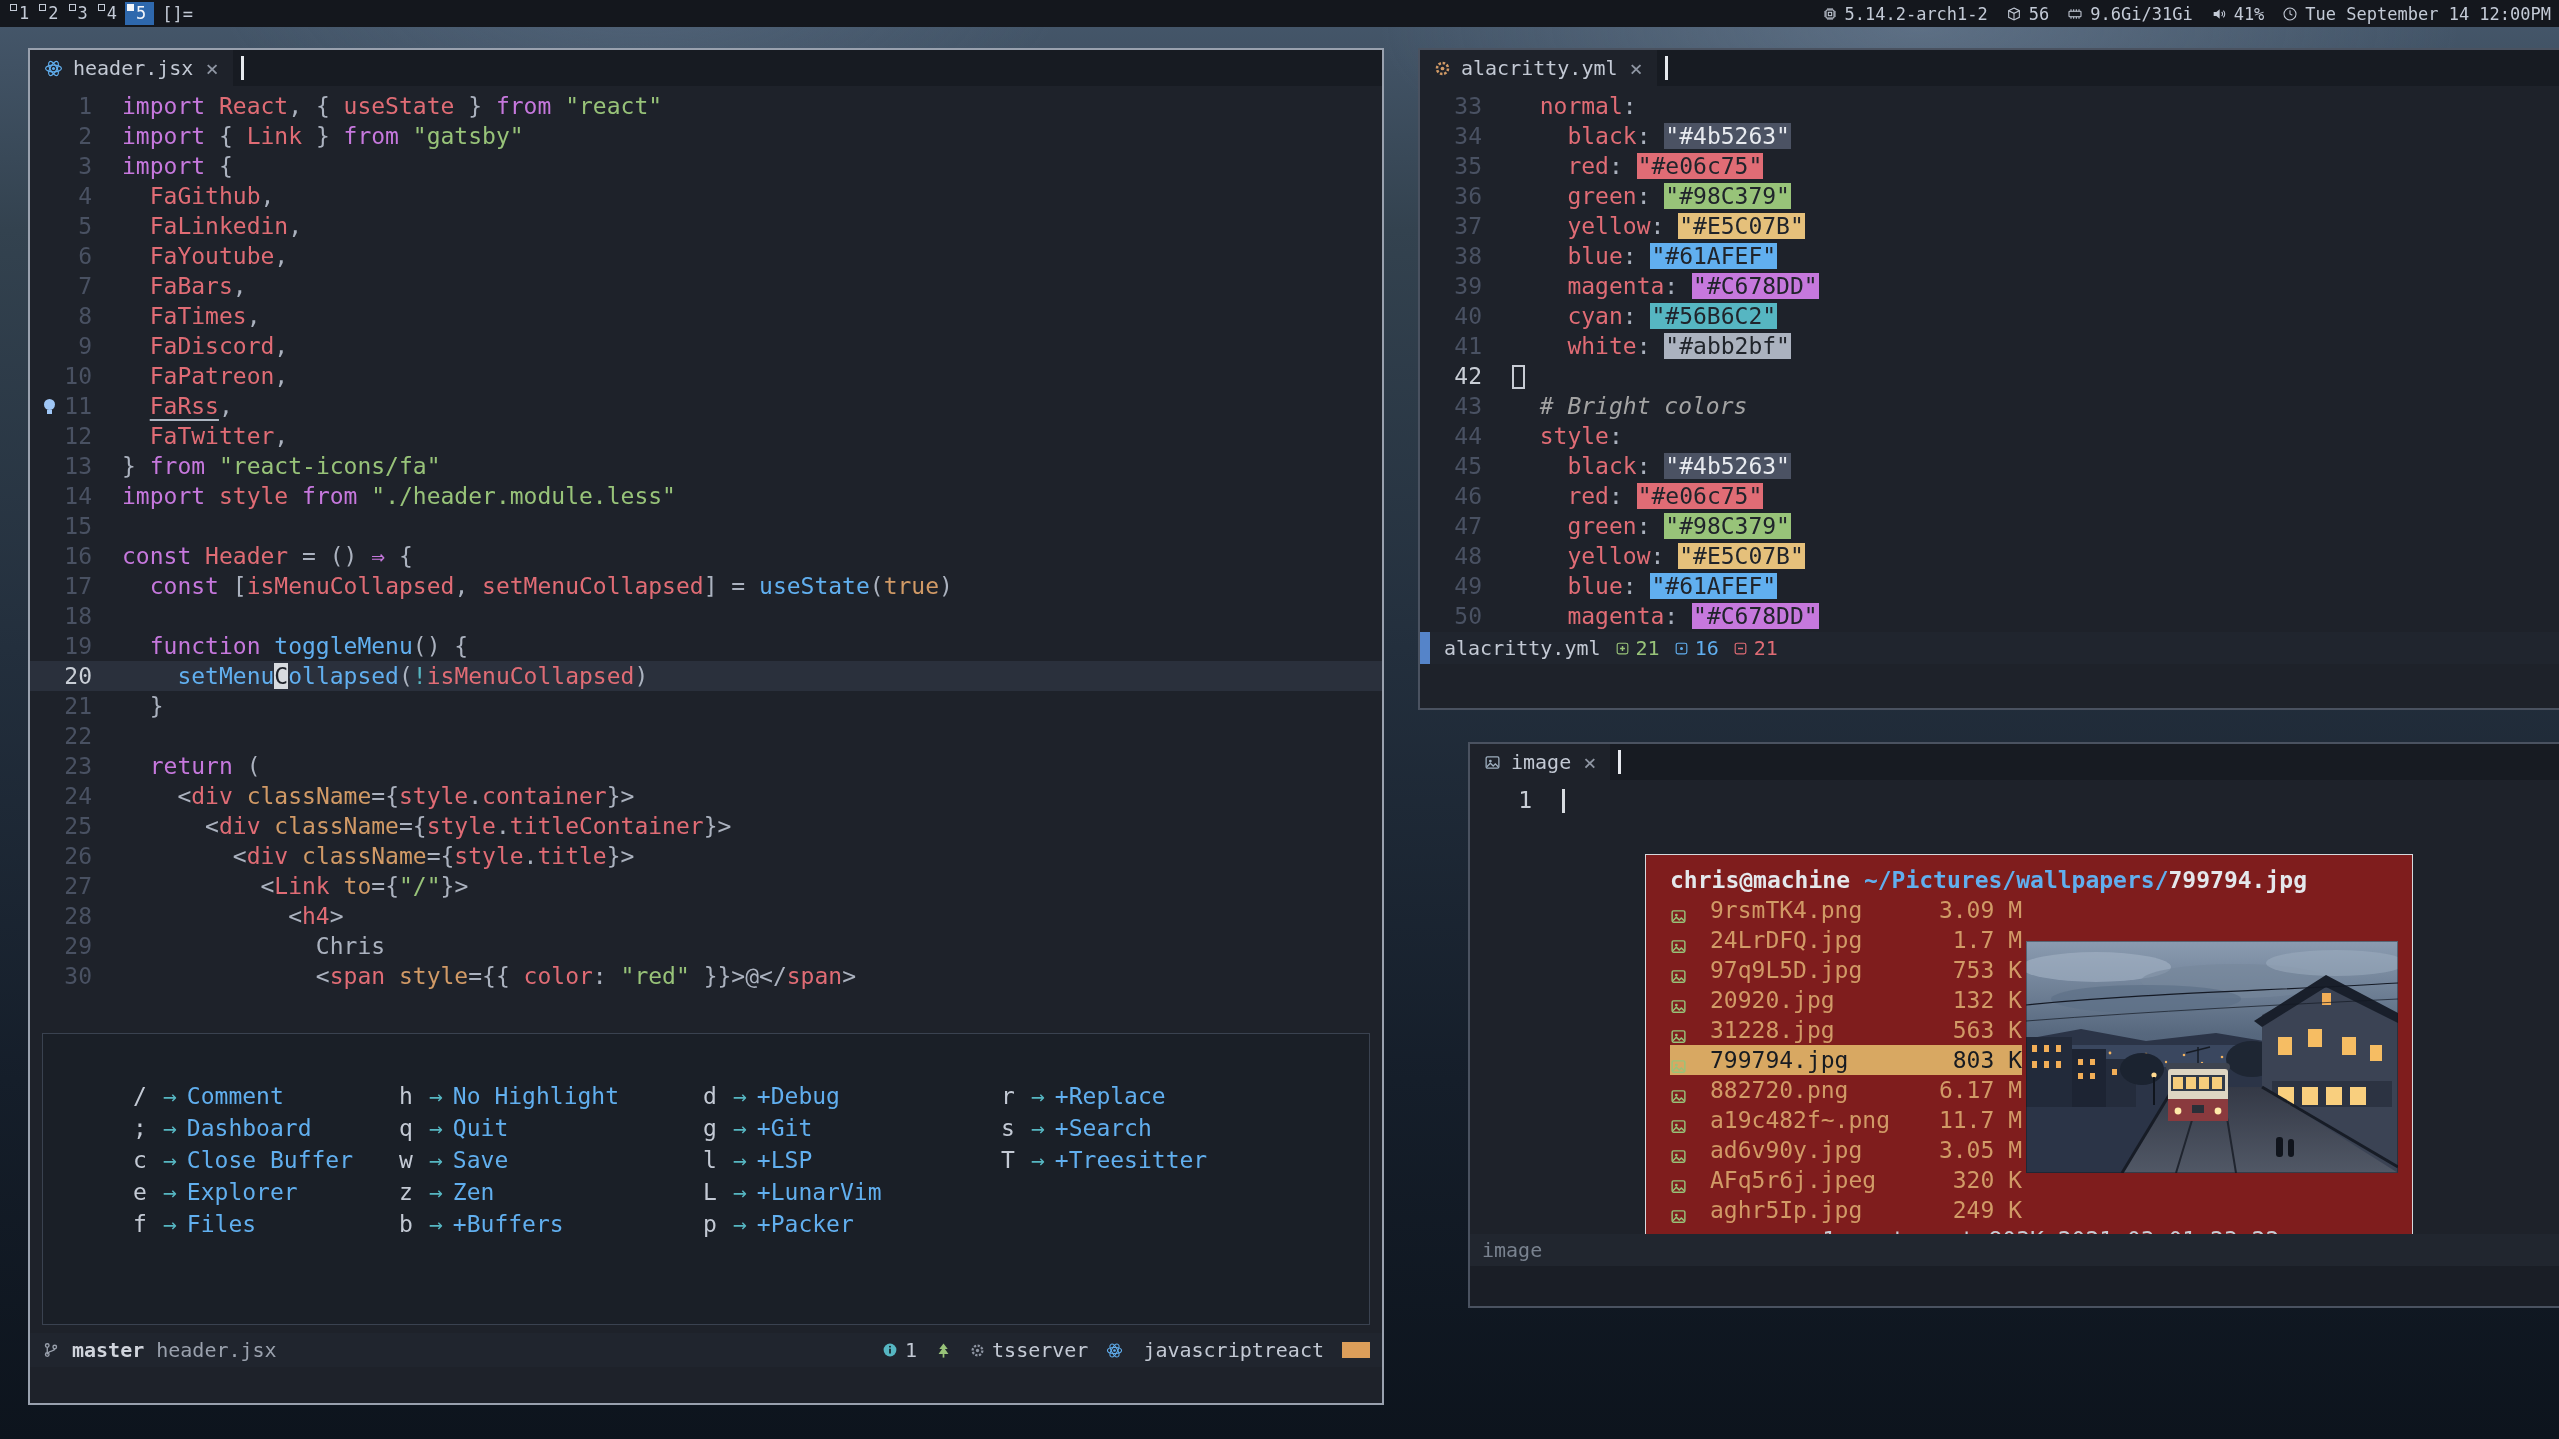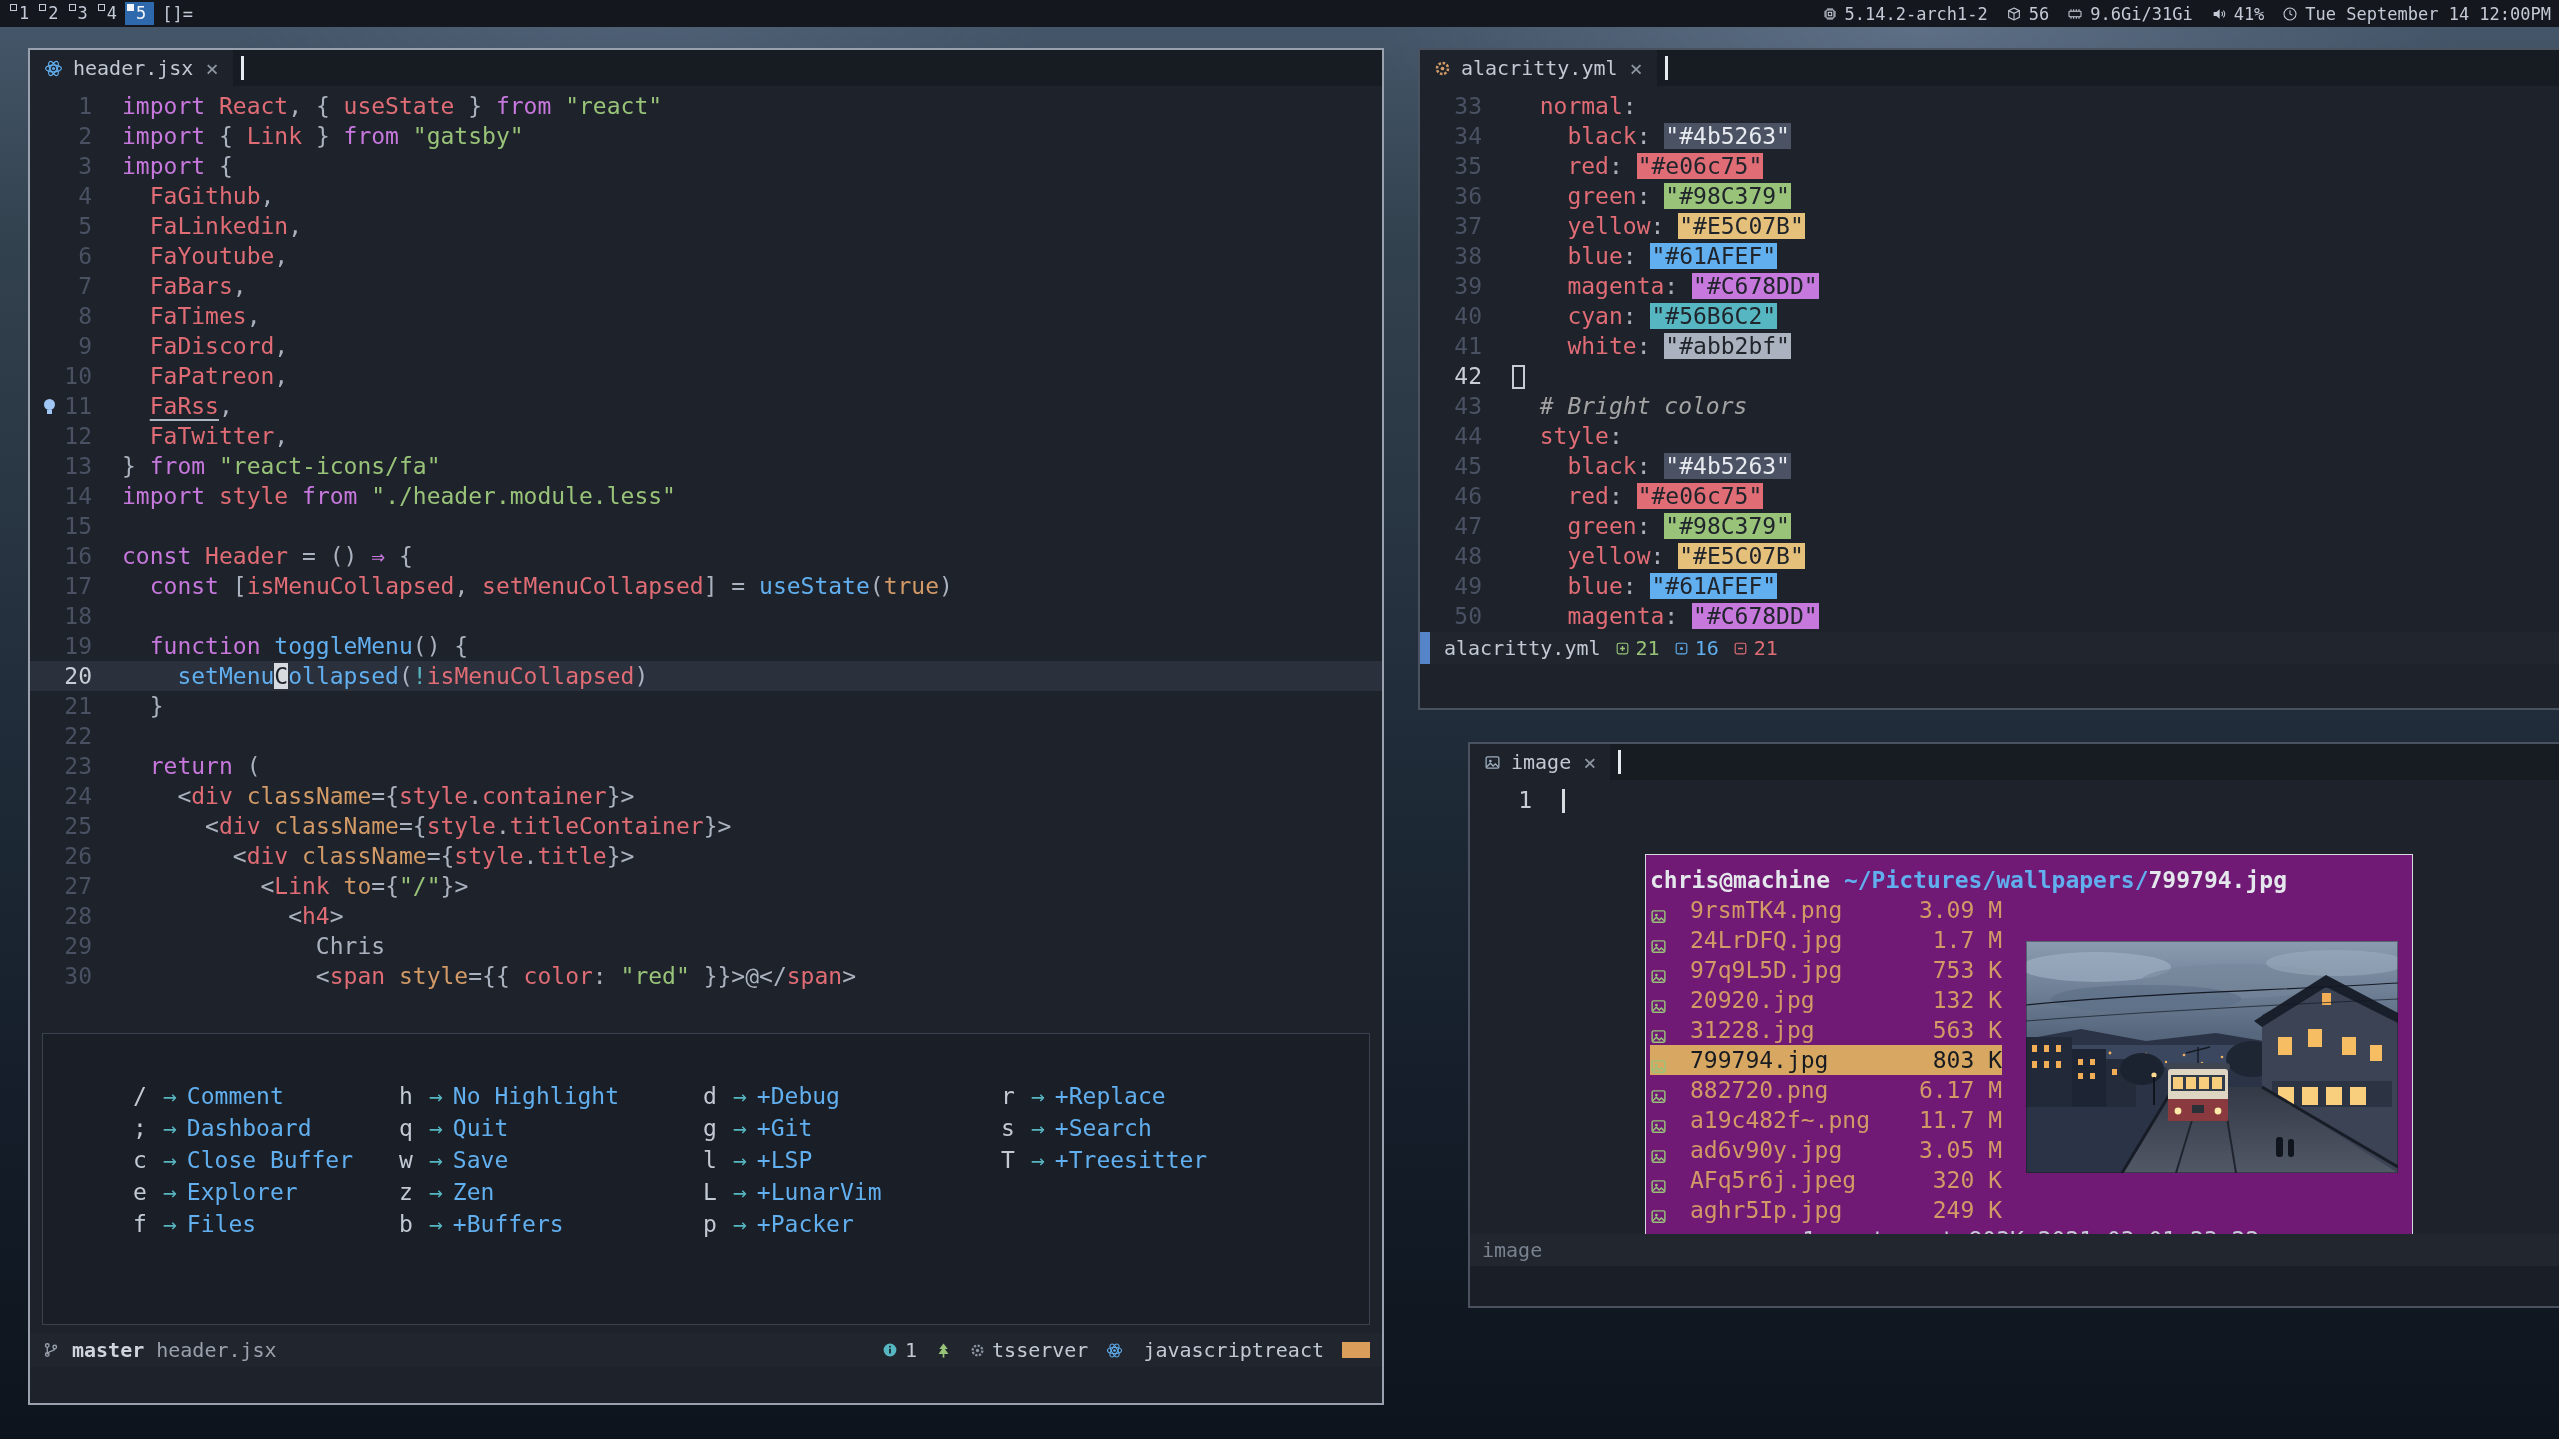--- a/index.html
+++ b/index.html
@@ -72,21 +72,21 @@
   #win-rt .statusline{bottom:44px;height:32px;gap:14px}
   .blue-block{width:10px;height:100%;background:#5584c9;margin-left:-12px}
   .git-add{color:#98c379;display:flex;align-items:center;gap:6px}
   .git-chg{color:#61afef;display:flex;align-items:center;gap:6px}
   .git-del{color:#e06c75;display:flex;align-items:center;gap:6px}
   #win-rb .statusline{bottom:40px;height:32px;background:#21262f}
   #win-rb .cmdline{height:40px}
   .img-label{color:#79828f}
   
   .shellbox{position:absolute;left:175px;top:110px;width:768px;height:424px;border:1px solid #d6d9dd;
-    padding:10px 4px;font-size:23px;line-height:30px;background:#701a75}
+    padding:10px 24px;font-size:23px;line-height:30px;background:#7f1d1d}
   .shell-header{white-space:pre;height:30px}
   .sh-user{color:#e4e8ec;font-weight:bold}
   .sh-path{color:#61afef;font-weight:bold}
   .sh-file{color:#e4e8ec;font-weight:bold}
   .frow{display:flex;align-items:flex-end;width:352px;height:30px;gap:23px;color:#d19a66;white-space:pre}
   .frow .fsize{margin-left:auto}
   .frow.selected{background:#d8a862;color:#171b21}
   .perms{color:#c6ccd4;white-space:pre}
   .preview{position:absolute;right:14px;top:86px;width:372px;height:232px;display:block}
 </style>

